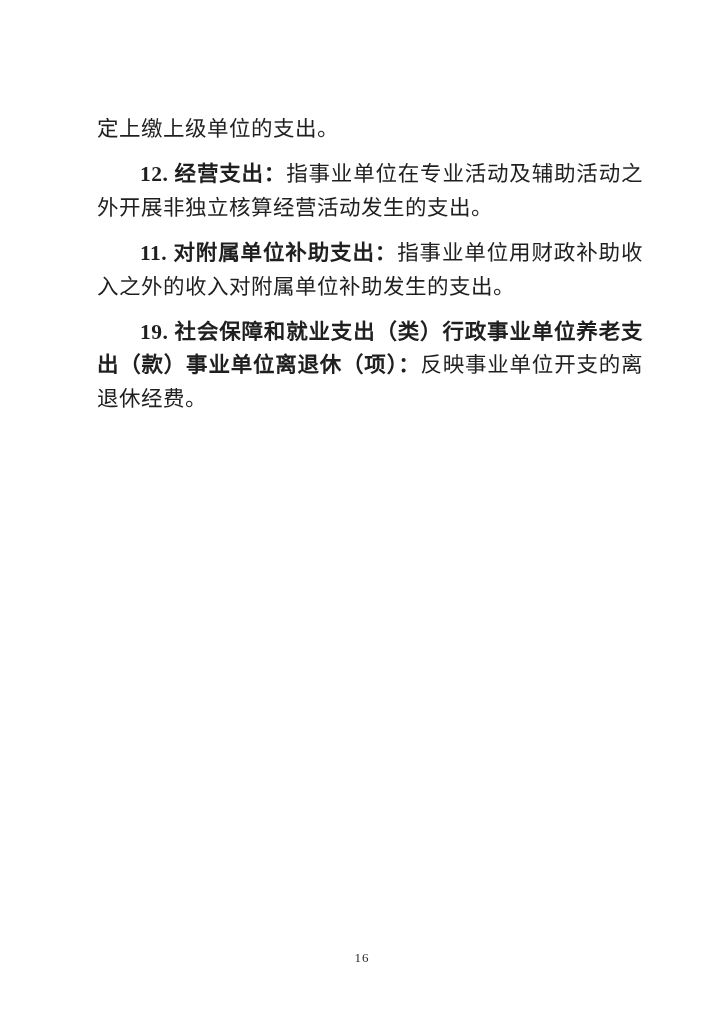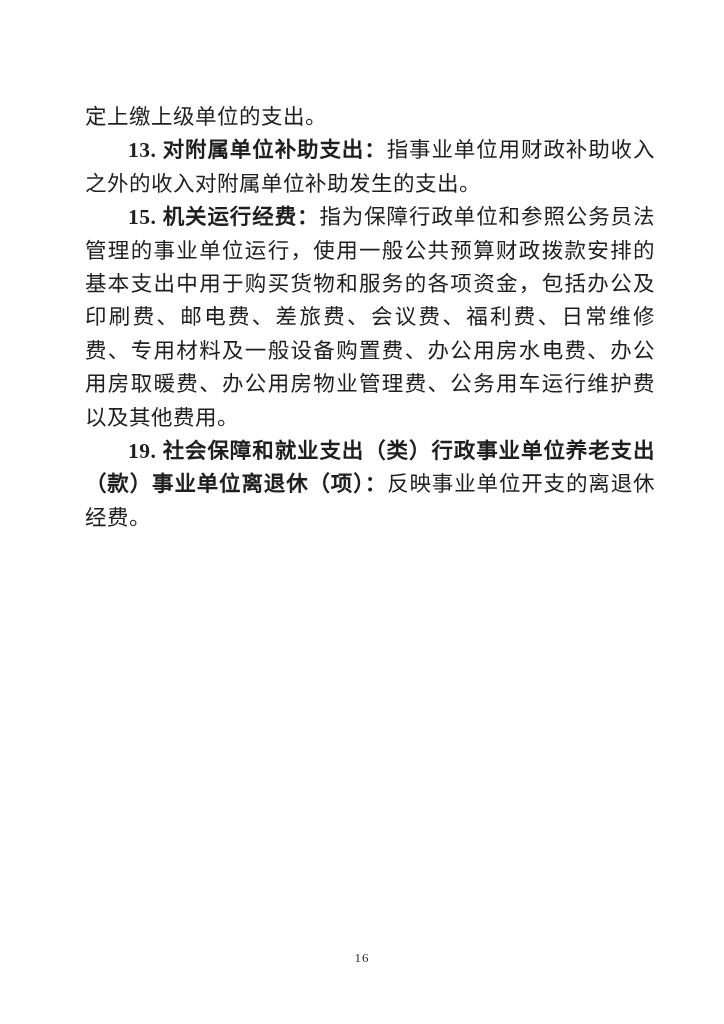--- a/index.html
+++ b/index.html
@@ -20,21 +20,21 @@
     position: absolute;
     left: 85px;
     top: 101px;
     width: 570px;
     font-size: 21.5px;
     line-height: 33.4px;
     text-align: justify;
     letter-spacing: 0.5px;
   }
   .content p {
-    margin: 0;
+    margin: 12px;
     padding: 0;
     text-indent: 2em;
   }
   .content p.continuation {
     text-indent: 0;
   }
   .content b {
     font-weight: bold;
   }
   .page-number {
@@ -49,25 +49,25 @@
   }
 </style>
 </head>
 <body>
 
 <div class="page">
   <div class="content">
 
     <p class="continuation"><span>定上缴上级单位的支出。</span></p>
 
+    <p><b>12. 经营支出：</b><span>指事业单位在专业活动及辅助活动之外开展非独立核算经营活动发生的支出。</span></p>
 
-    <p><b>13. 对附属单位补助支出：</b><span>指事业单位用财政补助收入之外的收入对附属单位补助发生的支出。</span></p>
+    <p><b>11. 对附属单位补助支出：</b><span>指事业单位用财政补助收入之外的收入对附属单位补助发生的支出。</span></p>
 
 
-    <p><b>15. 机关运行经费：</b><span>指为保障行政单位和参照公务员法管理的事业单位运行，使用一般公共预算财政拨款安排的基本支出中用于购买货物和服务的各项资金，包括办公及印刷费、邮电费、差旅费、会议费、福利费、日常维修费、专用材料及一般设备购置费、办公用房水电费、办公用房取暖费、办公用房物业管理费、公务用车运行维护费以及其他费用。</span></p>
 
 
 
     <p><b>19. 社会保障和就业支出（类）行政事业单位养老支出（款）事业单位离退休（项）：</b><span>反映事业单位开支的离退休经费。</span></p>
 
   </div>
 
   <div class="page-number">16</div>
 </div>
 

